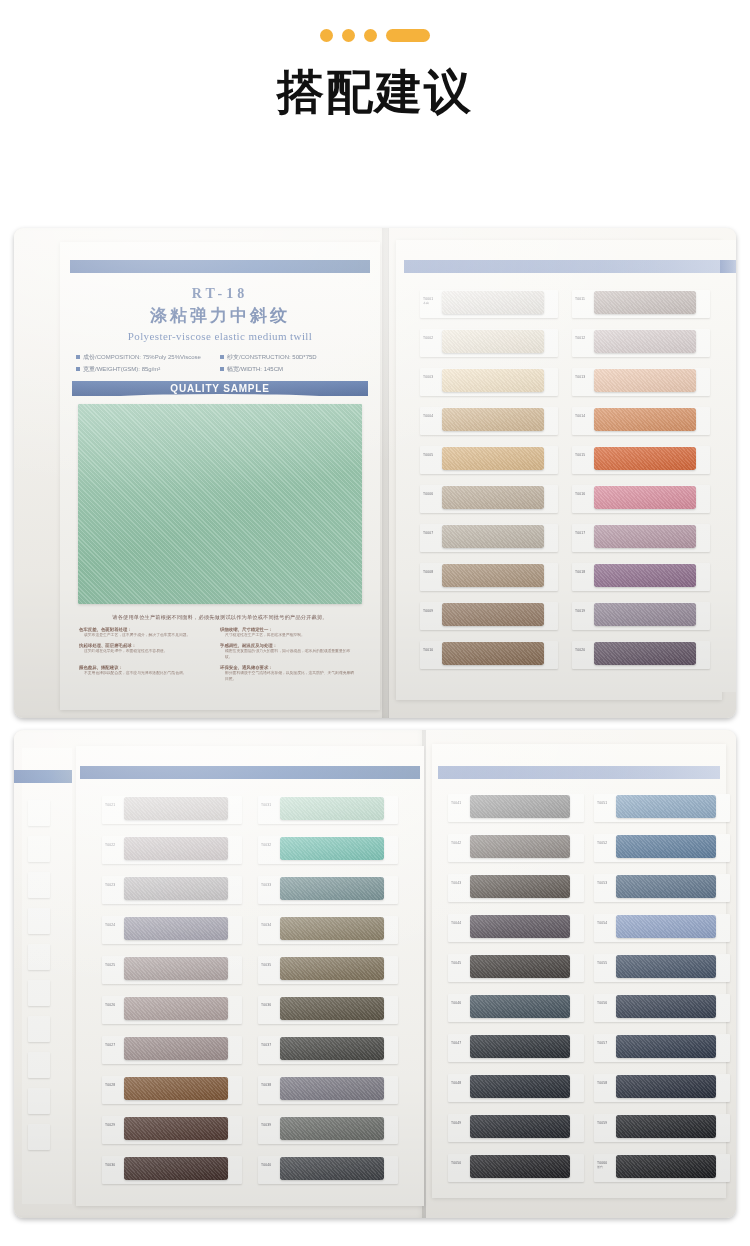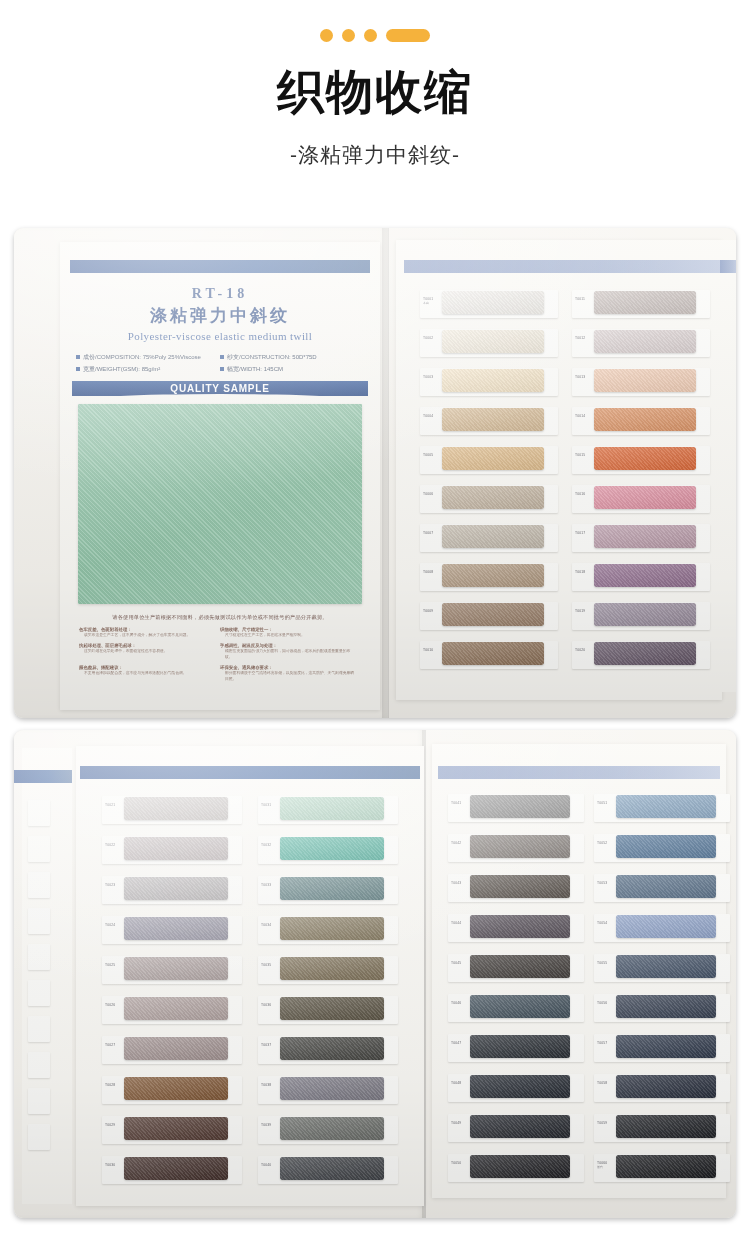--- a/index.html
+++ b/index.html
@@ -103,22 +103,21 @@
 
 <div class="page">
 
   <div class="header">
     <div class="dots">
       <span class="dot"></span>
       <span class="dot"></span>
       <span class="dot"></span>
       <span class="bar"></span>
     </div>
-    <div class="title">织物收缩</div>
-    <div class="subtitle">-涤粘弹力中斜纹-</div>
+    <div class="title">搭配建议</div>
   </div>
 
   <div class="card" id="card-1">
     <div class="photo">
 
       <div class="leaf shadow-edge" style="left:0;width:52%;"></div>
       <div class="binding" style="left:51%;"></div>
       <div class="leaf" style="left:52%;right:0;width:48%;"></div>
 
       <div class="sheet" style="left:46px;top:14px;width:320px;bottom:8px;box-shadow:0 1px 4px rgba(0,0,0,.10);">

